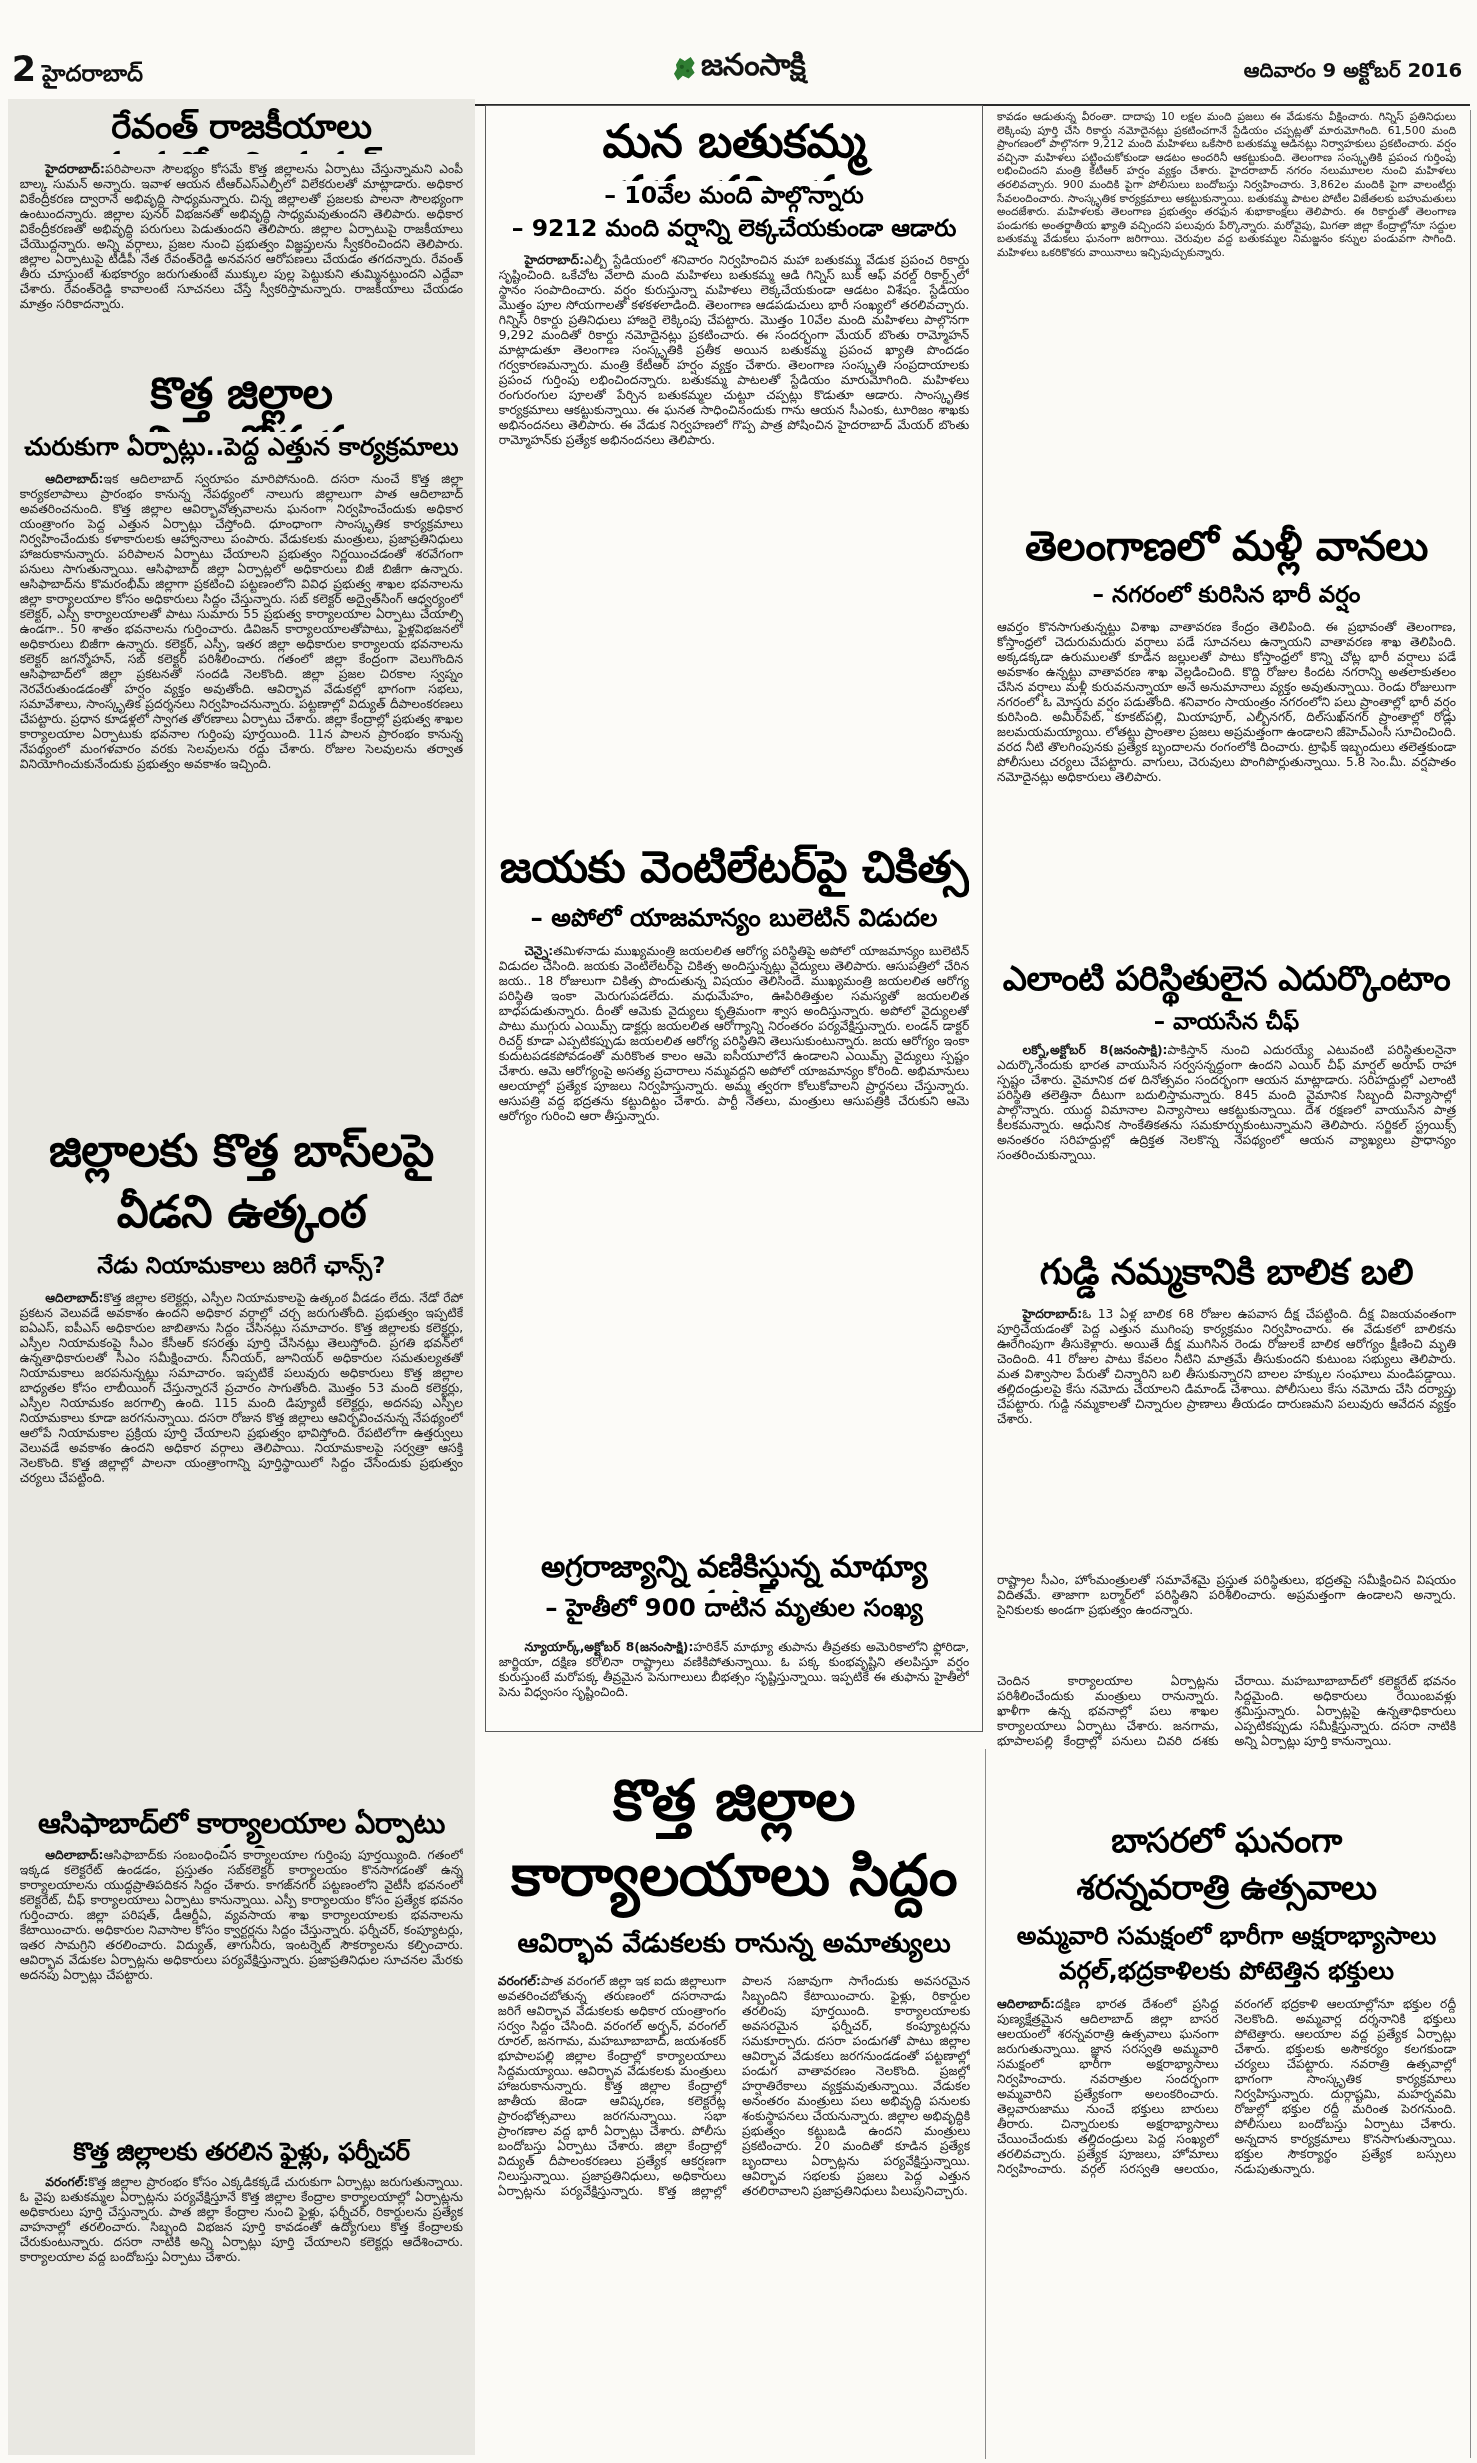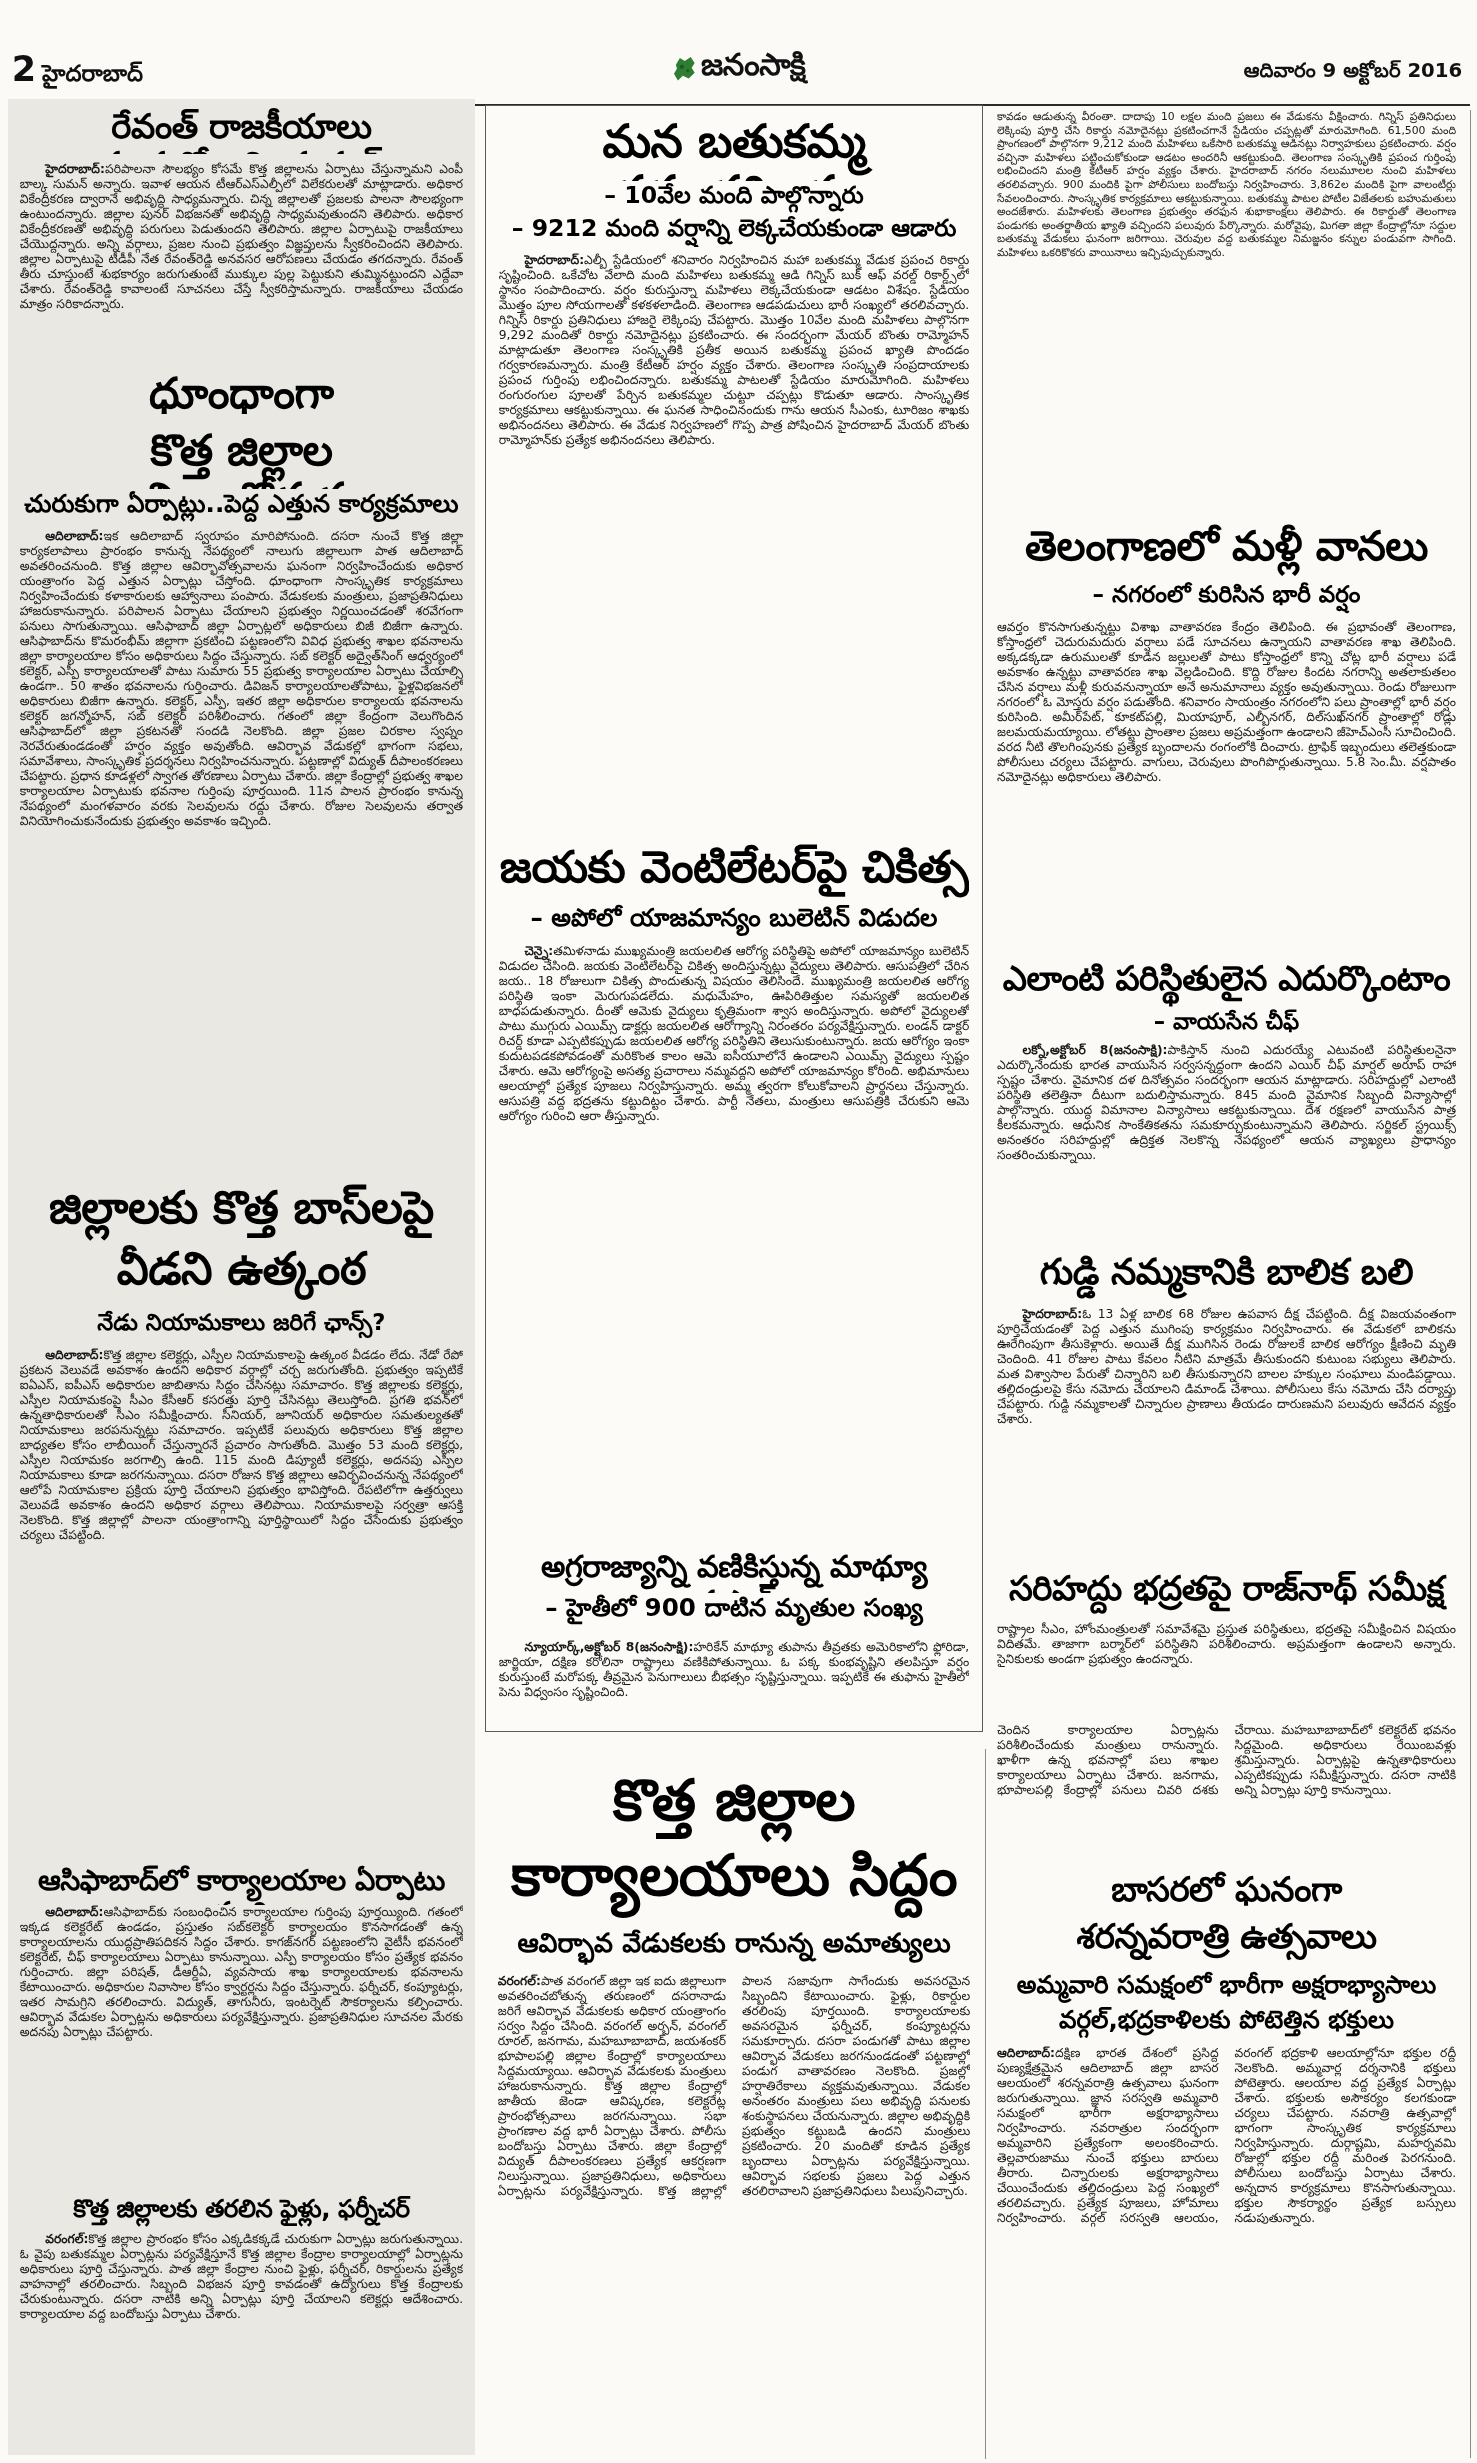--- a/index.html
+++ b/index.html
@@ -83,21 +83,20 @@
 
     <article class="art">
       <h2 class="hl" style="font-size:34px;height:47px;">రేవంత్ రాజకీయాలు మానుకోవాలి: సుమన్</h2>
       <div class="gap8"></div>
       <div class="body" style="height:195px;"><b class="dateline">హైదరాబాద్:</b><span>పరిపాలనా సౌలభ్యం కోసమే కొత్త జిల్లాలను ఏర్పాటు చేస్తున్నామని ఎంపీ బాల్క సుమన్ అన్నారు. ఇవాళ ఆయన టీఆర్ఎస్ఎల్పీలో విలేకరులతో మాట్లాడారు. అధికార వికేంద్రీకరణ ద్వారానే అభివృద్ధి సాధ్యమన్నారు. చిన్న జిల్లాలతో ప్రజలకు పాలనా సౌలభ్యంగా ఉంటుందన్నారు. జిల్లాల పునర్ విభజనతో అభివృద్ధి సాధ్యమవుతుందని తెలిపారు. అధికార వికేంద్రీకరణతో అభివృద్ధి పరుగులు పెడుతుందని తెలిపారు. జిల్లాల ఏర్పాటుపై రాజకీయాలు చేయొద్దన్నారు. అన్ని వర్గాలు, ప్రజల నుంచి ప్రభుత్వం విజ్ఞప్తులను స్వీకరించిందని తెలిపారు. జిల్లాల ఏర్పాటుపై టీడీపీ నేత రేవంత్‌రెడ్డి అనవసర ఆరోపణలు చేయడం తగదన్నారు. రేవంత్ తీరు చూస్తుంటే శుభకార్యం జరుగుతుంటే ముక్కుల పుల్ల పెట్టుకుని తుమ్మినట్టుందని ఎద్దేవా చేశారు. రేవంత్‌రెడ్డి కావాలంటే సూచనలు చేస్తే స్వీకరిస్తామన్నారు. రాజకీయాలు చేయడం మాత్రం సరికాదన్నారు.</span></div>
     </article>
 
     <div class="gap12"></div>
 
     <article class="art">
-      <h2 class="hl" style="font-size:43px;height:57px;">ధూంధాంగా</h2>
       <h2 class="hl" style="font-size:43px;height:63px;">కొత్త జిల్లాల ఆవిర్భావోత్సవం</h2>
       <div class="sub" style="font-size:24.6px;height:35px;">చురుకుగా ఏర్పాట్లు..పెద్ద ఎత్తున కార్యక్రమాలు</div>
       <div class="gap6"></div>
       <div class="body" style="height:642px;"><b class="dateline">ఆదిలాబాద్:</b><span>ఇక ఆదిలాబాద్ స్వరూపం మారిపోనుంది. దసరా నుంచే కొత్త జిల్లా కార్యకలాపాలు ప్రారంభం కానున్న నేపథ్యంలో నాలుగు జిల్లాలుగా పాత ఆదిలాబాద్ అవతరించనుంది. కొత్త జిల్లాల ఆవిర్భావోత్సవాలను ఘనంగా నిర్వహించేందుకు అధికార యంత్రాంగం పెద్ద ఎత్తున ఏర్పాట్లు చేస్తోంది. ధూంధాంగా సాంస్కృతిక కార్యక్రమాలు నిర్వహించేందుకు కళాకారులకు ఆహ్వానాలు పంపారు. వేడుకలకు మంత్రులు, ప్రజాప్రతినిధులు హాజరుకానున్నారు. పరిపాలన ఏర్పాటు చేయాలని ప్రభుత్వం నిర్ణయించడంతో శరవేగంగా పనులు సాగుతున్నాయి. ఆసిఫాబాద్ జిల్లా ఏర్పాట్లలో అధికారులు బిజీ బిజీగా ఉన్నారు. ఆసిఫాబాద్‌ను కొమరంభీమ్ జిల్లాగా ప్రకటించి పట్టణంలోని వివిధ ప్రభుత్వ శాఖల భవనాలను జిల్లా కార్యాలయాల కోసం అధికారులు సిద్దం చేస్తున్నారు. సబ్ కలెక్టర్ అద్వైత్‌సింగ్ ఆధ్వర్యంలో కలెక్టర్, ఎస్పీ కార్యాలయాలతో పాటు సుమారు 55 ప్రభుత్వ కార్యాలయాల ఏర్పాటు చేయాల్సి ఉండగా.. 50 శాతం భవనాలను గుర్తించారు. డివిజన్ కార్యాలయాలతోపాటు, ఫైళ్లవిభజనలో అధికారులు బిజీగా ఉన్నారు. కలెక్టర్, ఎస్పీ, ఇతర జిల్లా అధికారుల కార్యాలయ భవనాలను కలెక్టర్ జగన్మోహన్, సబ్ కలెక్టర్ పరిశీలించారు. గతంలో జిల్లా కేంద్రంగా వెలుగొందిన ఆసిఫాబాద్‌లో జిల్లా ప్రకటనతో సందడి నెలకొంది. జిల్లా ప్రజల చిరకాల స్వప్నం నెరవేరుతుండడంతో హర్షం వ్యక్తం అవుతోంది. ఆవిర్భావ వేడుకల్లో భాగంగా సభలు, సమావేశాలు, సాంస్కృతిక ప్రదర్శనలు నిర్వహించనున్నారు. పట్టణాల్లో విద్యుత్ దీపాలంకరణలు చేపట్టారు. ప్రధాన కూడళ్లలో స్వాగత తోరణాలు ఏర్పాటు చేశారు. జిల్లా కేంద్రాల్లో ప్రభుత్వ శాఖల కార్యాలయాల ఏర్పాటుకు భవనాల గుర్తింపు పూర్తయింది. 11న పాలన ప్రారంభం కానున్న నేపథ్యంలో మంగళవారం వరకు సెలవులను రద్దు చేశారు. రోజుల సెలవులను తర్వాత వినియోగించుకునేందుకు ప్రభుత్వం అవకాశం ఇచ్చింది.</span></div>
     </article>
 
     <div class="gap12"></div>
 
     <article class="art">
       <h2 class="hl" style="font-size:45px;height:61px;">జిల్లాలకు కొత్త బాస్‌లపై</h2>
@@ -189,21 +188,20 @@
 
     <article class="art">
       <h2 class="hl" style="font-size:36px;height:51px;">గుడ్డి నమ్మకానికి బాలిక బలి</h2>
       <div class="gap4"></div>
       <div class="body" style="height:254px;"><b class="dateline">హైదరాబాద్:</b><span>ఓ 13 ఏళ్ల బాలిక 68 రోజుల ఉపవాస దీక్ష చేపట్టింది. దీక్ష విజయవంతంగా పూర్తిచేయడంతో పెద్ద ఎత్తున ముగింపు కార్యక్రమం నిర్వహించారు. ఈ వేడుకలో బాలికను ఊరేగింపుగా తీసుకెళ్లారు. అయితే దీక్ష ముగిసిన రెండు రోజులకే బాలిక ఆరోగ్యం క్షీణించి మృతి చెందింది. 41 రోజుల పాటు కేవలం నీటిని మాత్రమే తీసుకుందని కుటుంబ సభ్యులు తెలిపారు. మత విశ్వాసాల పేరుతో చిన్నారిని బలి తీసుకున్నారని బాలల హక్కుల సంఘాలు మండిపడ్డాయి. తల్లిదండ్రులపై కేసు నమోదు చేయాలని డిమాండ్ చేశాయి. పోలీసులు కేసు నమోదు చేసి దర్యాప్తు చేపట్టారు. గుడ్డి నమ్మకాలతో చిన్నారుల ప్రాణాలు తీయడం దారుణమని పలువురు ఆవేదన వ్యక్తం చేశారు.</span></div>
     </article>
 
     <div class="gap8"></div>
 
     <article class="art">
-      <h2 class="hl" style="font-size:34px;height:49px;">సరిహద్దు భద్రతపై రాజ్‌నాథ్ సమీక్ష</h2>
       <div class="gap4"></div>
       <div class="body noindent" style="height:91px;">రాష్ట్రాల సీఎం, హోంమంత్రులతో సమావేశమై ప్రస్తుత పరిస్థితులు, భద్రతపై సమీక్షించిన విషయం విదితమే. తాజాగా బర్మార్‌లో పరిస్థితిని పరిశీలించారు. అప్రమత్తంగా ఉండాలని అన్నారు. సైనికులకు అండగా ప్రభుత్వం ఉందన్నారు.</div>
     </article>
 
     <div class="gap10"></div>
 
     <div class="body twocol noindent" style="height:140px;">చెందిన కార్యాలయాల ఏర్పాట్లను పరిశీలించేందుకు మంత్రులు రానున్నారు. ఖాళీగా ఉన్న భవనాల్లో పలు శాఖల కార్యాలయాలు ఏర్పాటు చేశారు. జనగామ, భూపాలపల్లి కేంద్రాల్లో పనులు చివరి దశకు చేరాయి. మహబూబాబాద్‌లో కలెక్టరేట్ భవనం సిద్దమైంది. అధికారులు రేయింబవళ్లు శ్రమిస్తున్నారు. ఏర్పాట్లపై ఉన్నతాధికారులు ఎప్పటికప్పుడు సమీక్షిస్తున్నారు. దసరా నాటికి అన్ని ఏర్పాట్లు పూర్తి కానున్నాయి.</div>
 
     <div class="gap8"></div>
 

